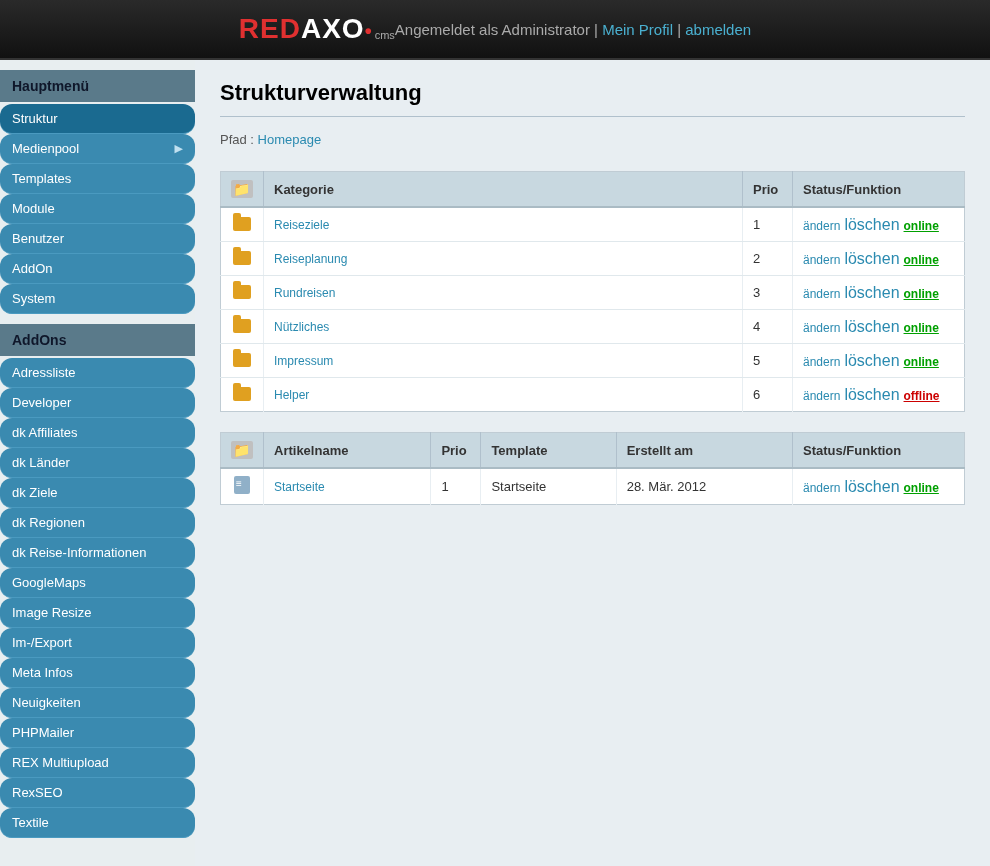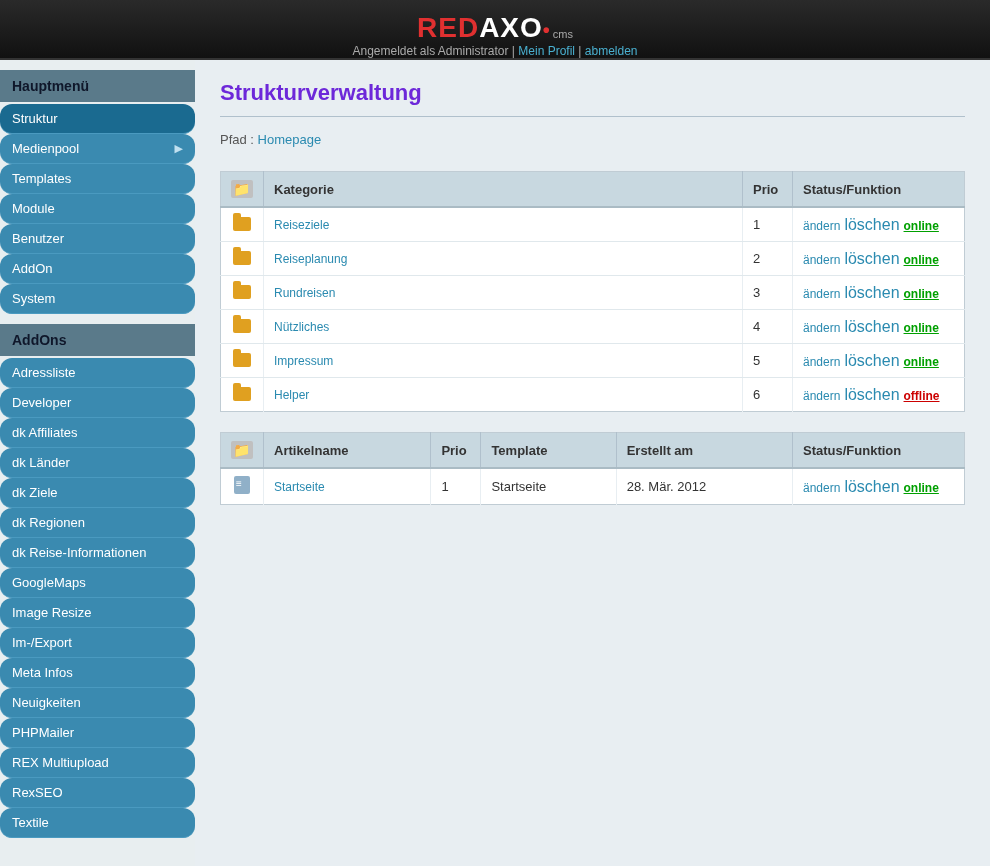--- a/index.html
+++ b/index.html
@@ -5,24 +5,23 @@
     * { margin: 0; padding: 0; box-sizing: border-box; }
     body { font-family: Arial, Helvetica, sans-serif; font-size: 13px; background: #d0d8dc; }
 
     
     #header {
       background: #1a1a1a;
       background: linear-gradient(to bottom, #2a2a2a, #111);
       height: 60px;
       display: flex;
       align-items: center;
-      justify-content: flex-end;
+      justify-content: center;
       padding: 0 12px;
       border-bottom: 2px solid #333;
-      flex-direction: column;
     }
     #logo {
       display: flex;
       align-items: center;
     }
     .logo-text {
       font-size: 28px;
       font-weight: bold;
       color: #fff;
       letter-spacing: 1px;
@@ -31,21 +30,21 @@
     .logo-axo { color: #fff; }
     .logo-cms {
       font-size: 11px;
       color: #aaa;
       margin-left: 2px;
       margin-top: 11px;
       vertical-align: super;
     }
     .logo-dot { color: #e03030; font-size: 20px; }
     #header-right {
-      font-size: 12px;
+      font-size: 15px;
       color: #aaa;
     }
     #header-right a { color: #4ab0d0; text-decoration: none; }
 
     
     #layout {
       display: flex;
       min-height: calc(100vh - 60px);
     }
 
@@ -86,21 +85,21 @@
     .sidebar-spacer { height: 10px; }
 
     
     #main {
       flex: 1;
       padding: 20px 25px;
       background: #e8eef2;
     }
     #page-title {
       font-size: 22px;
-      color: #6d28d9;
+      color: #000000;
       font-weight: bold;
       margin-bottom: 15px;
       border-bottom: 1px solid #b0c0cc;
       padding-bottom: 10px;
     }
     .breadcrumb {
       font-size: 13px;
       color: #555;
       margin-bottom: 24px;
     }

